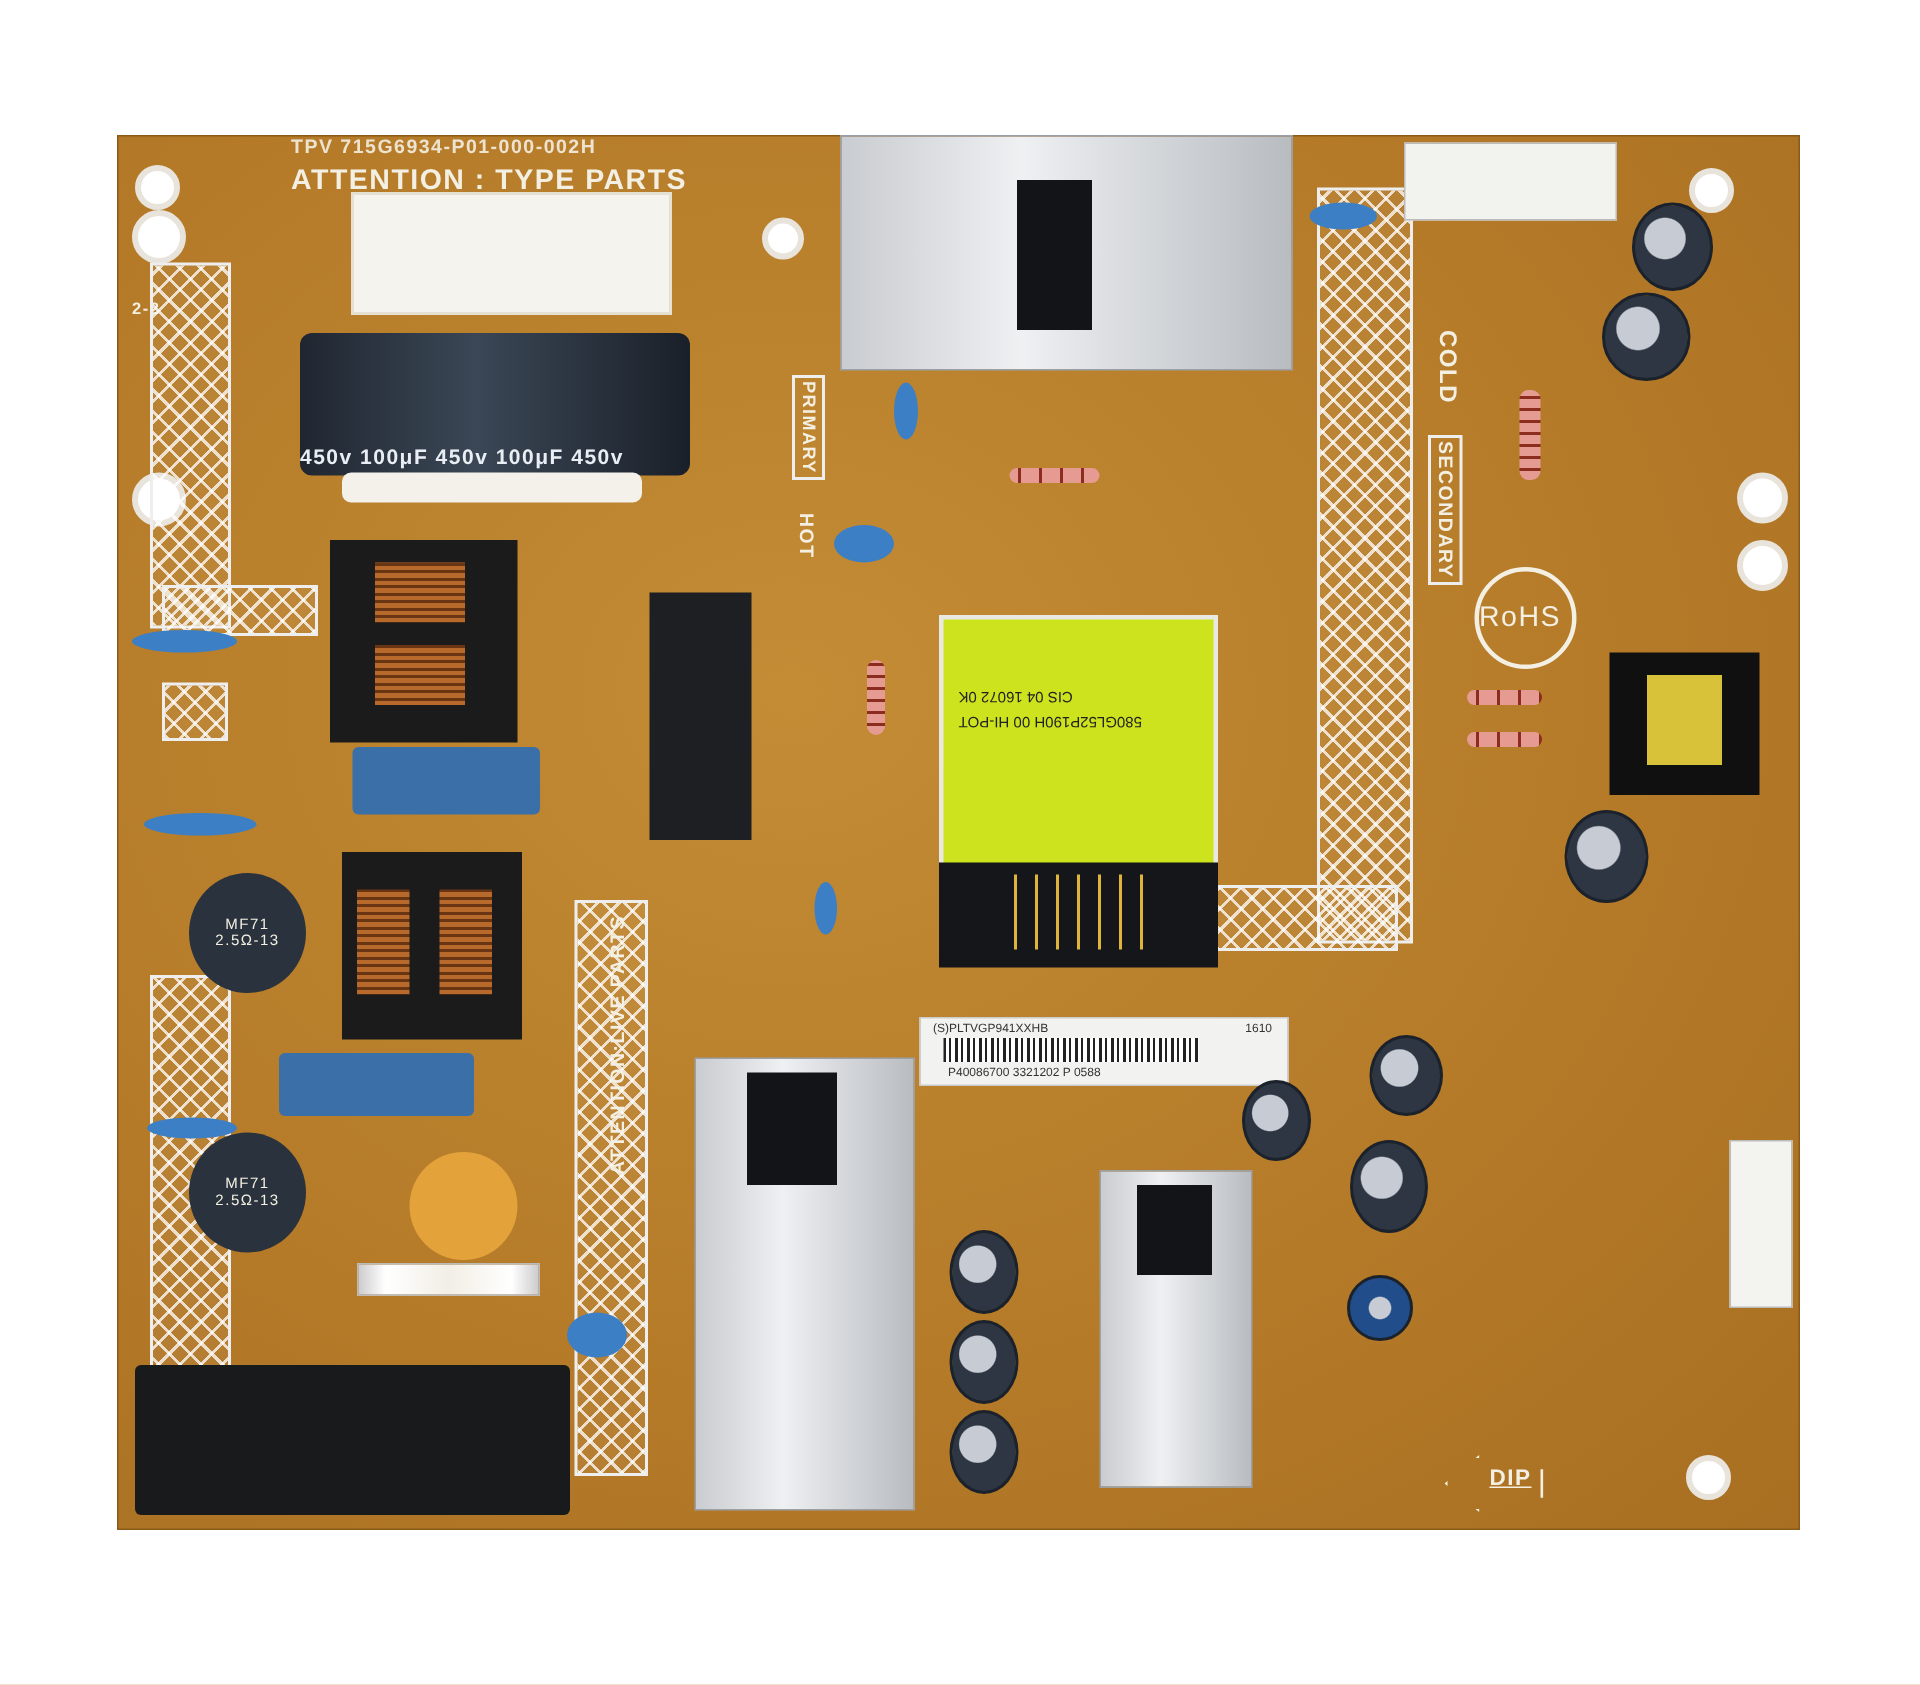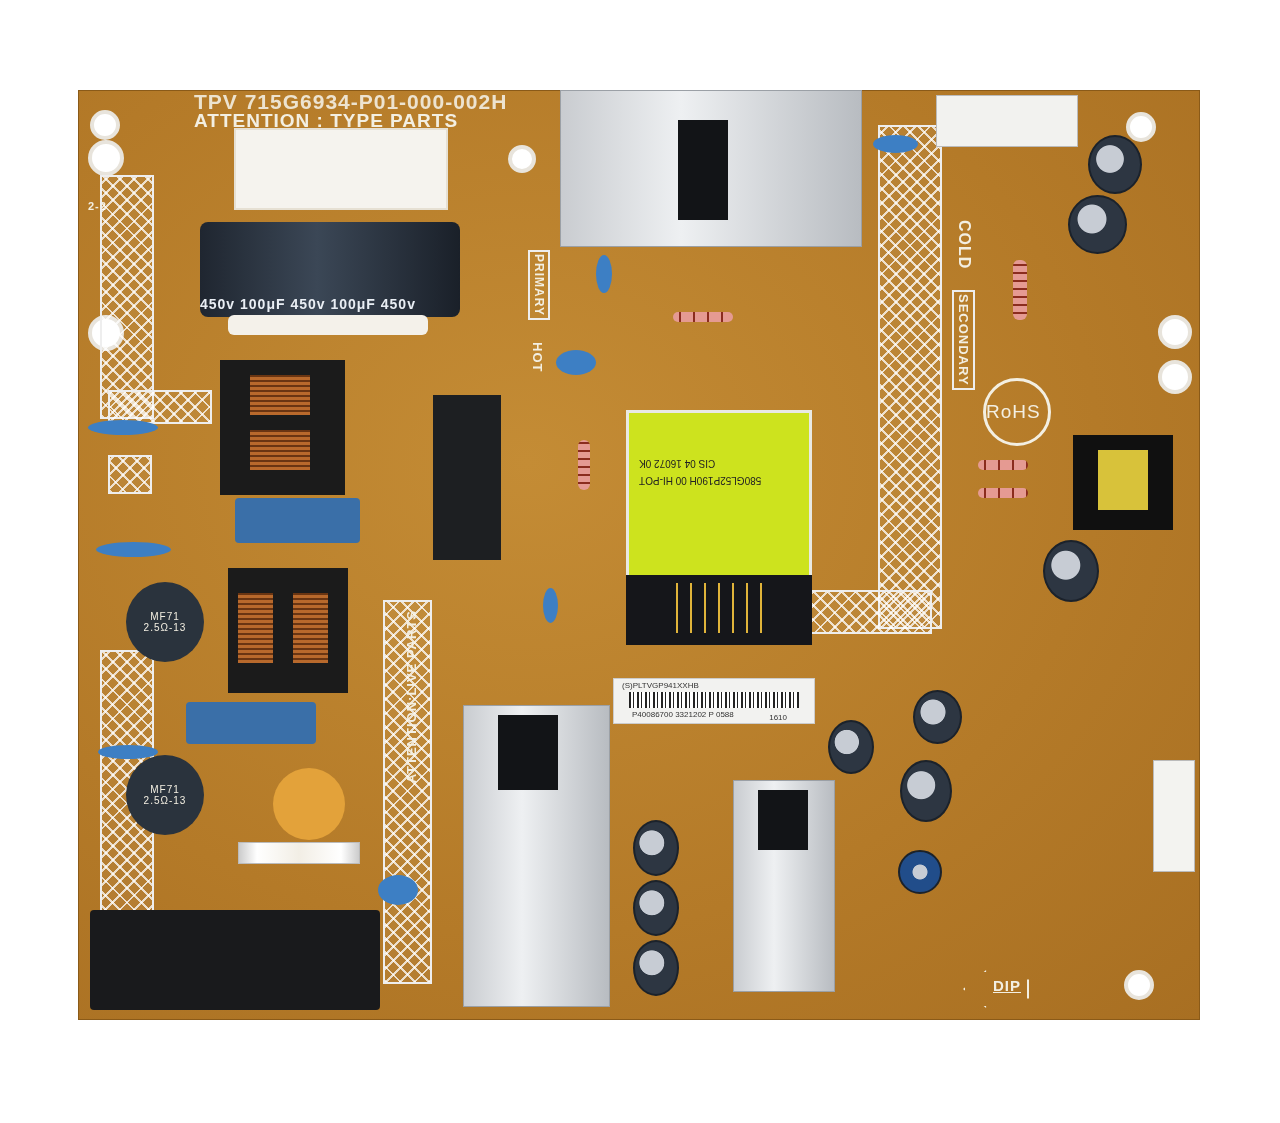--- a/index.html
+++ b/index.html
@@ -33,21 +33,21 @@
 
   <div class="hole" style="left:12px;top:20px;width:22px;height:22px;"></div>
   <div class="hole" style="left:1048px;top:22px;width:22px;height:22px;"></div>
   <div class="hole" style="left:1046px;top:880px;width:22px;height:22px;"></div>
   <div class="hole" style="left:10px;top:40px;width:28px;height:28px;top:50px;"></div>
   <div class="hole" style="left:10px;top:225px;width:28px;height:28px;"></div>
   <div class="hole" style="left:1080px;top:225px;width:26px;height:26px;"></div>
   <div class="hole" style="left:1080px;top:270px;width:26px;height:26px;"></div>
   <div class="hole" style="left:430px;top:55px;width:20px;height:20px;"></div>
 
-  <div class="silk" style="left:116px;top:0px;font-size:21px;opacity:.9;">TPV 715G6934-P01-000-002H</div>
+  <div class="silk" style="left:116px;top:0px;font-size:13px;opacity:.9;">TPV 715G6934-P01-000-002H</div>
   <div class="silk" style="left:116px;top:20px;font-size:19px;">ATTENTION : TYPE PARTS</div>
   <div class="silk" style="left:10px;top:110px;font-size:11px;">2-2</div>
 
   <div class="mesh" style="left:22px;top:85px;width:50px;height:240px;"></div>
   <div class="mesh" style="left:30px;top:300px;width:100px;height:30px;"></div>
   <div class="mesh" style="left:22px;top:560px;width:50px;height:340px;"></div>
   <div class="mesh" style="left:800px;top:35px;width:60px;height:500px;"></div>
   <div class="mesh" style="left:730px;top:500px;width:120px;height:40px;"></div>
   <div class="mesh" style="left:30px;top:365px;width:40px;height:35px;"></div>
   <div class="mesh" style="left:305px;top:510px;width:45px;height:380px;"></div>
@@ -104,23 +104,23 @@
     <div style="position:absolute;left:10px;top:45px;font-size:10px;color:#222;transform:rotate(180deg);white-space:nowrap;">CIS 04   16072   0K</div>
     <div style="position:absolute;left:10px;top:62px;font-size:10px;color:#222;transform:rotate(180deg);white-space:nowrap;">580GL52P190H   00   HI-POT</div>
   </div>
   <div class="ic-black" style="left:548px;top:485px;width:186px;height:70px;background:#15161a;">
     <div class="coil" style="position:absolute;left:50px;top:8px;width:90px;height:50px;background:repeating-linear-gradient(90deg,#e0b43a 0 2px,transparent 2px 14px);"></div>
   </div>
   <div style="position:absolute;left:318px;top:510px;width:30px;height:310px;">
     <span class="silk vtext" style="position:absolute;left:8px;top:10px;font-size:13px;transform:rotate(180deg);">ATTENTION:LIVE PARTS</span>
   </div>
 
-  <div class="label" style="left:535px;top:588px;width:200px;height:44px;">
+  <div class="label" style="left:535px;top:588px;width:200px;height:44px;padding-left:44px;">
     <span style="position:absolute;left:8px;top:2px;font-size:8px;color:#333;">(S)PLTVGP941XXHB</span>
-    <span style="position:absolute;right:27px;top:2px;font-size:8px;color:#333;margin-top:32px;">1610</span>
+    <span style="position:absolute;right:10px;top:2px;font-size:8px;color:#333;">1610</span>
     <div class="barcode" style="left:15px;top:13px;width:170px;height:16px;"></div>
     <span style="position:absolute;left:18px;top:31px;font-size:8px;color:#333;white-space:nowrap;">P40086700 3321202 P 0588</span>
   </div>
 
   <div class="heatsink" style="left:385px;top:615px;width:145px;height:300px;"></div>
   <div class="ic-black" style="left:420px;top:625px;width:60px;height:75px;"></div>
   <div class="heatsink" style="left:655px;top:690px;width:100px;height:210px;"></div>
   <div class="ic-black" style="left:680px;top:700px;width:50px;height:60px;"></div>
 
   <div class="capround" style="left:555px;top:730px;width:42px;height:52px;"></div>

